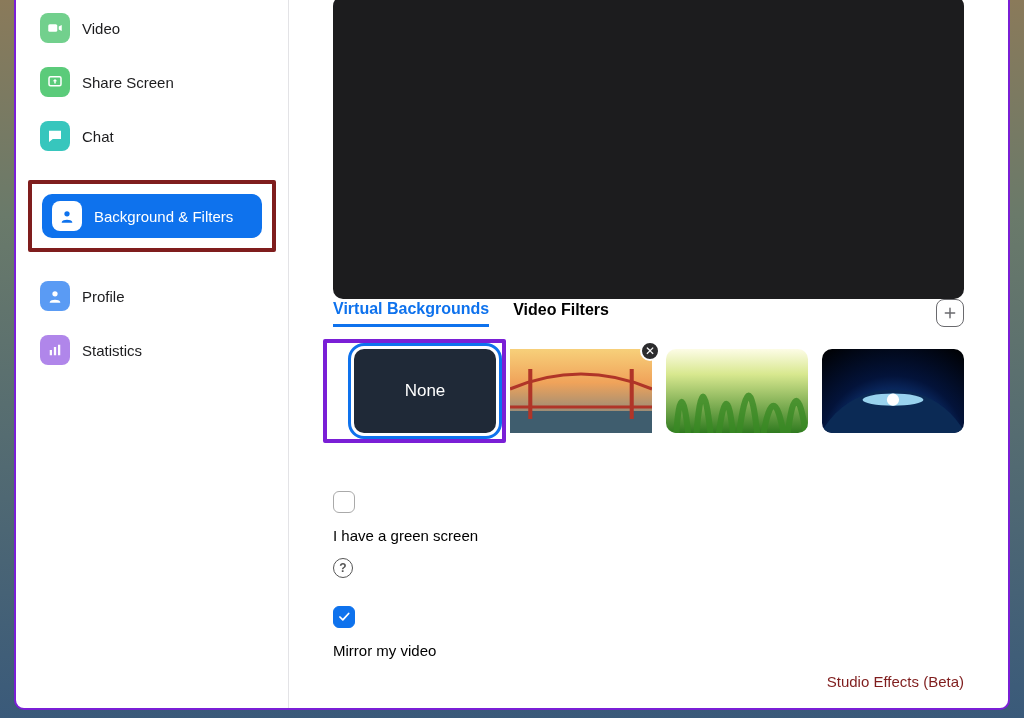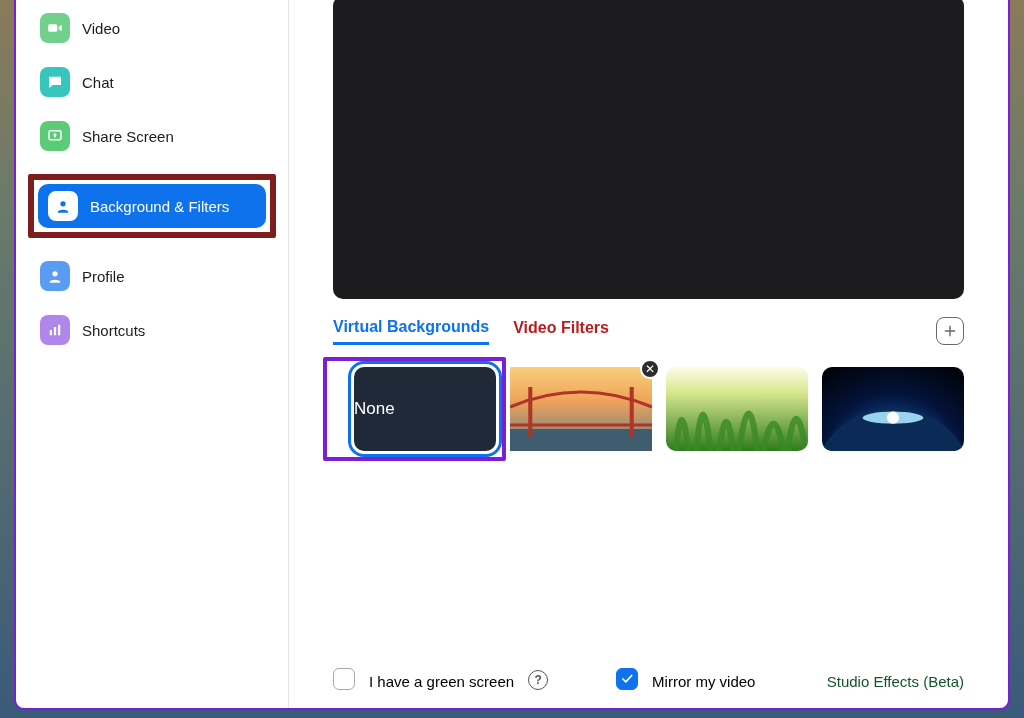--- a/index.html
+++ b/index.html
@@ -44,48 +44,47 @@
   .sb-item .icon {
     width: 30px; height: 30px; border-radius: 8px;
     display:flex; align-items:center; justify-content:center;
     flex-shrink:0;
   }
   .sb-item.active {
     background: #0e72ed;
     color: #fff;
   }
   .highlight-box {
-    border: 6px solid #7f1d1d;
+    border: 4px solid #7f1d1d;
     border-radius: 2px;
-    padding: 4px;
-    margin: 6px -2px;
+    padding: 10px;
+    margin: 12px -2px;
   }
   .content {
     flex: 1;
     padding: 0 44px 18px 44px;
     display:flex;
     flex-direction:column;
     position:relative;
   }
   .preview {
     height: 303px;
     background: #1c1c1e;
     border-radius: 10px;
     margin-top:-2px;
   }
   .tabs-row {
     display:flex;
     align-items:center;
     gap: 24px;
-    margin-top: 18px;
   }
   .tab {
     font-size: 16px;
     font-weight: 600;
-    color: #b91c1c;
+    color: #000000;
     padding-bottom: 6px;
     cursor:pointer;
   }
   .tab.active {
     color: #0e72ed;
     border-bottom: 3px solid #0e72ed;
   }
   .add-btn {
     margin-left: auto;
     width: 28px; height: 28px;
@@ -114,21 +113,21 @@
     position: relative;
     cursor:pointer;
     overflow:hidden;
   }
   .bg-thumb.selected {
     outline: 3px solid #0e72ed;
     outline-offset: 3px;
   }
   .bg-thumb.none-thumb {
     background: #1f2937;
-    display:flex; align-items:center; 
+    display:flex; align-items:center; justify-content:center;
     color:#fff;
     font-size:17px;
     margin-left:21px;
   }
   .bg-thumb .del-badge {
     position:absolute; top:-8px; right:-8px;
     width:20px; height:20px; border-radius:50%;
     background:#2c2c2e; color:#fff;
     display:flex; align-items:center; justify-content:center;
     font-size:12px;
@@ -143,40 +142,41 @@
     position:relative;
   }
   .bg-earth {
     background: radial-gradient(circle at 50% 120%, #6be0ff 0%, #1a5ab8 20%, #03133a 60%, #000 100%);
   }
   .footer {
     position:absolute;
     bottom: 18px;
     left:44px; right:44px;
     display:flex;
-    align-items:flex-end;
+    align-items:flex-start;
     gap: 14px;
     font-size:15px;
+    flex-direction:column;
   }
   .footer .chk {
     width:22px; height:22px; border-radius:6px;
     border:1.5px solid #aaa; background:#fff;
     display:inline-flex; align-items:center; justify-content:center;
     cursor:pointer;
   }
   .footer .chk.checked { background:#0e72ed; border-color:#0e72ed; color:#fff; }
   .footer .help-icon {
     width:20px; height:20px; border-radius:50%;
     border:1.5px solid #555; color:#555;
     display:inline-flex; align-items:center; justify-content:center;
     font-size:12px; font-weight:600;
     cursor:pointer;
   }
   .footer .link {
-    margin-left:auto; color:#14532d; font-weight:500;
+    margin-left:auto; color:#7f1d1d; font-weight:500;
     cursor:pointer;
   }
 </style>
 </head>
 <body>
 
 <div class="window">
 
   <div class="sidebar">
     <div class="sb-group">
@@ -186,36 +186,36 @@
           <svg viewBox="0 0 24 24" width="18" height="18" fill="#fff">
               <rect x="3" y="7" width="12" height="10" rx="2"></rect>
               <path d="M17 10l4-2v8l-4-2z"></path>
             </svg>
         </span>
         <span>Video</span>
       </div>
 
 
       <div class="sb-item">
-        <span class="icon" style="background:#37c6bd">
-          <svg viewBox="0 0 24 24" width="18" height="18" fill="#fff">
-              <path d="M4 5h16v11H9l-5 4V5z"></path>
-            </svg>
-        </span>
-        <span>Chat</span>
-      </div>
-
-      <div class="sb-item">
         <span class="icon" style="background:#5bcb7a">
           <svg viewBox="0 0 24 24" width="18" height="18" fill="#fff">
               <rect x="4" y="5" width="16" height="12" rx="2" fill="none" stroke="#fff" stroke-width="2"></rect>
               <path d="M12 8l3 3h-2v3h-2v-3H9z"></path>
             </svg>
         </span>
         <span>Share Screen</span>
+      </div>
+
+      <div class="sb-item">
+        <span class="icon" style="background:#37c6bd">
+          <svg viewBox="0 0 24 24" width="18" height="18" fill="#fff">
+              <path d="M4 5h16v11H9l-5 4V5z"></path>
+            </svg>
+        </span>
+        <span>Chat</span>
       </div>
 
       <div class="highlight-box">
         <div class="sb-item active">
           <span class="icon" style="background:#fff">
             <svg viewBox="0 0 24 24" width="18" height="18" fill="#0e72ed">
                 <circle cx="12" cy="9" r="3.5"></circle>
                 <path d="M5 20c1-4 13-4 14 0v1H5z"></path>
               </svg>
           </span>
@@ -235,21 +235,21 @@
       </div>
 
       <div class="sb-item">
         <span class="icon" style="background:#b086ea">
           <svg viewBox="0 0 24 24" width="18" height="18" fill="#fff">
               <rect x="5" y="12" width="3" height="7"></rect>
               <rect x="10.5" y="8" width="3" height="11"></rect>
               <rect x="16" y="5" width="3" height="14"></rect>
             </svg>
         </span>
-        <span>Shortcuts</span>
+        <span>Statistics</span>
       </div>
 
 
 
     </div>
   </div>
 
   <div class="content">
     <div class="preview"></div>
 

